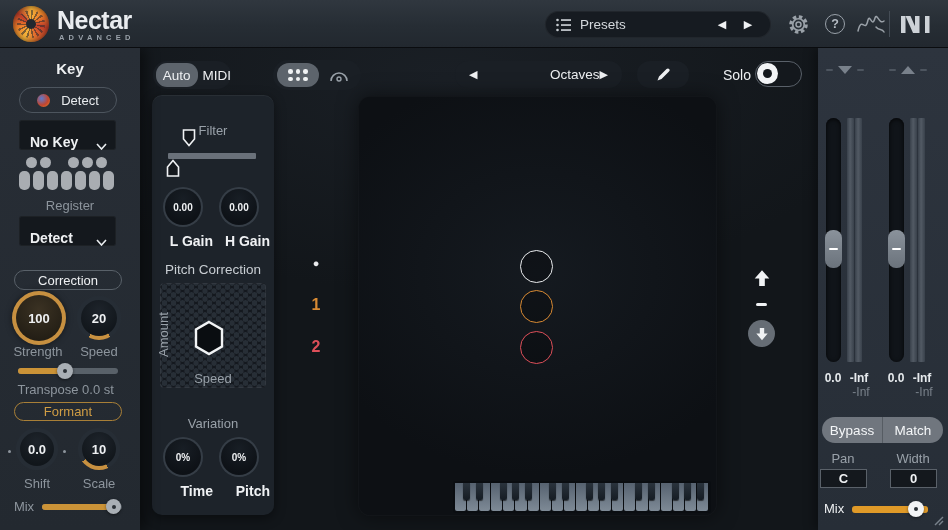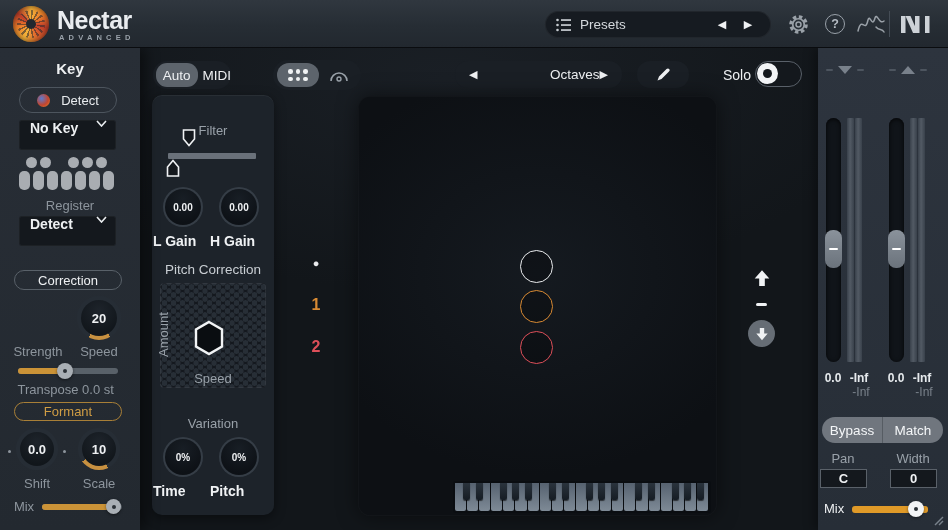--- a/index.html
+++ b/index.html
@@ -32,21 +32,21 @@
   .sidebar{position:absolute;left:0;top:48px;width:140px;height:482px;
     background:linear-gradient(180deg,#282e36,#232930);z-index:20;
     box-shadow:6px 0 12px rgba(0,0,0,.45);}
   .sb-title{position:absolute;left:0;top:12px;width:140px;text-align:center;font-size:15px;font-weight:bold;color:#eef0f2;}
   .detect-btn{position:absolute;left:19px;top:39px;width:98px;height:26px;border-radius:13px;
     border:1px solid #4d555e;display:flex;align-items:center;justify-content:center;gap:11px;cursor:pointer;}
   .detect-dot{width:13px;height:13px;border-radius:50%;
     background:radial-gradient(circle at 35% 35%,#5b7bd0,#c2452f 55%,#e8862b);}
   .detect-btn span{font-size:13px;color:#e8ebee;}
   .select-box{position:absolute;left:19px;width:97px;height:30px;background:#14181d;border-radius:3px;
-    display:flex;align-items:flex-start;cursor:pointer;box-shadow:inset 0 0 0 1px rgba(255,255,255,.04);}
+    display:flex;align-items:flex-end;cursor:pointer;box-shadow:inset 0 0 0 1px rgba(255,255,255,.04);}
   .select-box .val{margin-left:11px;font-size:14px;font-weight:bold;color:#eef0f2;flex:1;}
   .select-box svg{margin-right:9px;}
   .mini-piano{position:absolute;left:18px;top:109px;width:102px;height:34px;}
   .mp-dot{position:absolute;top:0;width:11px;height:11px;border-radius:50%;background:#a9adb2;}
   .mp-key{position:absolute;top:14px;width:11px;height:19px;border-radius:5px;background:#a9adb2;}
   .sb-label{position:absolute;width:140px;text-align:center;font-size:13px;color:#8d959d;}
   .correction-pill{position:absolute;left:14px;top:222px;width:108px;height:20px;border-radius:10px;
     border:1px solid #596169;display:flex;align-items:center;justify-content:center;
     font-size:13px;color:#eef0f2;cursor:pointer;}
 
@@ -86,21 +86,21 @@
   .toggle{position:absolute;width:47px;height:26px;border-radius:13px;background:#14181d;
     border:1.5px solid #596069;cursor:pointer;}
   .toggle .tknob{position:absolute;left:1px;top:1px;width:21px;height:21px;border-radius:50%;background:#f2f4f6;
     display:flex;align-items:center;justify-content:center;}
   .toggle .tknob::after{content:"";width:9px;height:9px;border-radius:50%;background:#14181d;}
 
   .tools-panel{position:absolute;left:12px;top:47px;width:122px;height:420px;border-radius:10px;
     background:#1d232a;box-shadow:inset 0 1px 0 rgba(255,255,255,.05),0 3px 12px rgba(0,0,0,.45);}
   .tp-label{position:absolute;width:122px;text-align:center;font-size:13px;color:#99a1a9;}
   .tp-label-w{position:absolute;width:122px;text-align:center;font-size:13.5px;color:#c9ced3;}
-  .gain-label{position:absolute;font-size:14px;font-weight:bold;color:#f0f2f4;width:60px;text-align:left;}
+  .gain-label{position:absolute;font-size:14px;font-weight:bold;color:#f0f2f4;width:60px;text-align:right;}
   .filter-track{position:absolute;left:16px;top:58px;width:88px;height:6px;background:#6a717a;border-radius:1px;}
   .xy-pad{position:absolute;left:8px;top:188px;width:106px;height:105px;border-radius:4px;
     background-color:#14181e;
     background-image:radial-gradient(circle,#272e36 2.5px,transparent 3.1px),
                      radial-gradient(circle,#272e36 2.5px,transparent 3.1px);
     background-size:9px 8px;background-position:0 0,4.5px 4px;
     box-shadow:inset 0 0 0 1px rgba(255,255,255,.05);cursor:crosshair;}
   .amount-label{position:absolute;left:-32px;top:44px;transform:rotate(-90deg);font-size:13px;color:#99a1a9;width:70px;text-align:center;}
   .speed-label{position:absolute;left:0;bottom:2px;width:106px;text-align:center;font-size:13px;color:#99a1a9;}
 
@@ -241,20 +241,25 @@
       <span class="val">Detect</span>
       <svg width="11" height="7" viewBox="0 0 11 7">
         <polyline points="1,1 5.5,6 10,1" fill="none" stroke="#e9ecef" stroke-width="1.6"></polyline>
       </svg>
     </div>
 
     <div class="correction-pill">
       <span>Correction</span>
     </div>
 
+    <div class="knob ring-full" style="left:12px;top:243px;width:54px;height:54px">
+      <div class="inner">
+          <span class="v" style="font-size:13px">100</span>
+        </div>
+    </div>
     <div class="knob ring-low" style="left:77px;top:248px;width:44px;height:44px">
       <div class="inner">
           <span class="v" style="font-size:13px">20</span>
         </div>
     </div>
     <div class="sb-label" style="top:296px;left:-32px">Strength</div>
     <div class="sb-label" style="top:296px;left:29px">Speed</div>
 
     <div class="hslider" style="left:18px;top:320px;width:100px">
       <div class="fill" style="width:47%"></div>

